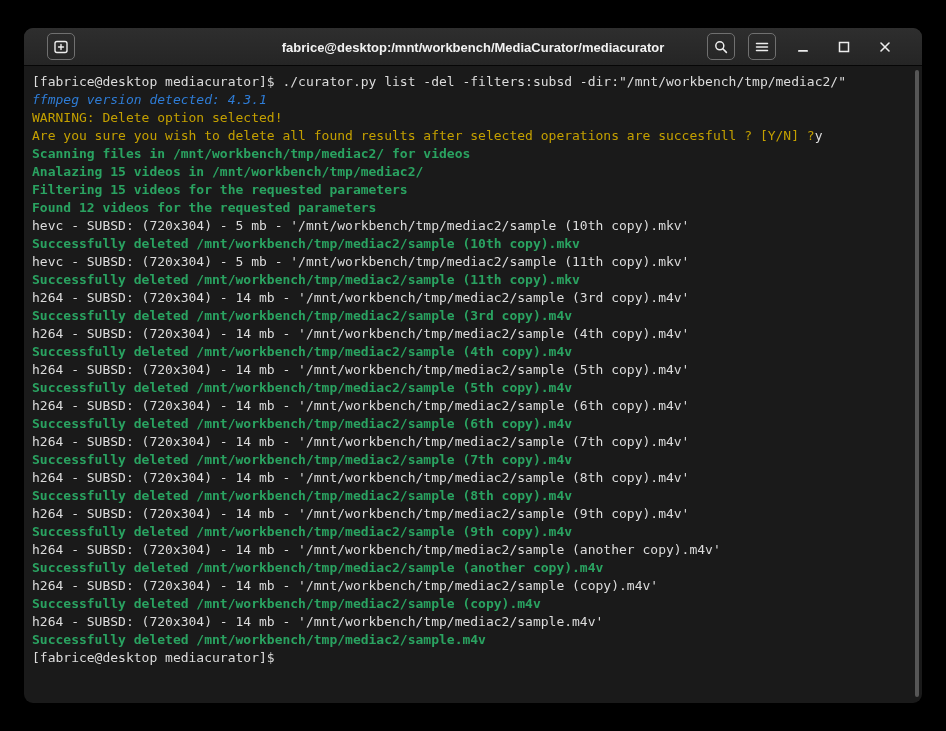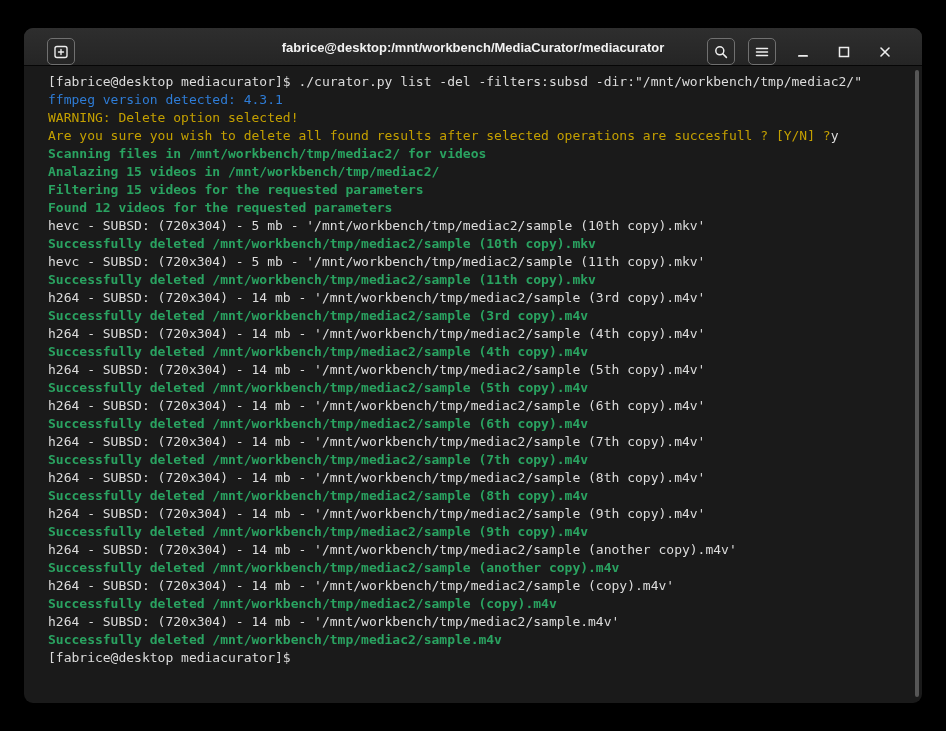--- a/index.html
+++ b/index.html
@@ -23,21 +23,21 @@
     width:898px; height:675px;
     background:var(--terminal-bg);
     border-radius:9px;
     overflow:hidden;
   }
   .titlebar{
     position:relative;
     height:38px;
     background:linear-gradient(to bottom,var(--titlebar-top),var(--titlebar-bottom));
     border-bottom:1px solid #060606;
-    display:flex; align-items:flex-end;
+    display:flex; align-items:center;
     padding:0 23px;
   }
   .title{
     position:absolute; left:50%; top:50%;
     transform:translate(-50%,-50%);
     color:#f2f2f2;
     font:bold 13px "Liberation Sans","DejaVu Sans",sans-serif;
     white-space:nowrap;
   }
   .tb-btn{
@@ -51,30 +51,29 @@
   }
   .tb-right{
     margin-left:auto;
     display:flex; align-items:center; gap:13px;
   }
   .icon{ display:inline-flex; line-height:0; }
   .content{
     position:relative;
     height:calc(100% - 38px);
     padding:7px 8px 0 8px;
-    margin-left:16px;
   }
   .output{
     font:13px/18px "DejaVu Sans Mono","Liberation Mono",monospace;
     white-space:pre;
     color:var(--fg);
   }
   .line{ height:18px; }
   .c-fg{ color:var(--fg); }
-  .c-blue{ color:var(--blue); }
+  .c-blue{ color:var(--blue);font-style:italic; }
   .c-yellow{ color:var(--yellow); }
   .c-green{ color:var(--green);font-weight:bold; }
   .scrollbar{
     position:absolute; right:2px; top:4px; bottom:6px; width:6px;
   }
   .scroll-thumb{
     width:4px; height:100%; margin-left:1px;
     background:#565656; border-radius:2px;
   }
 </style>

